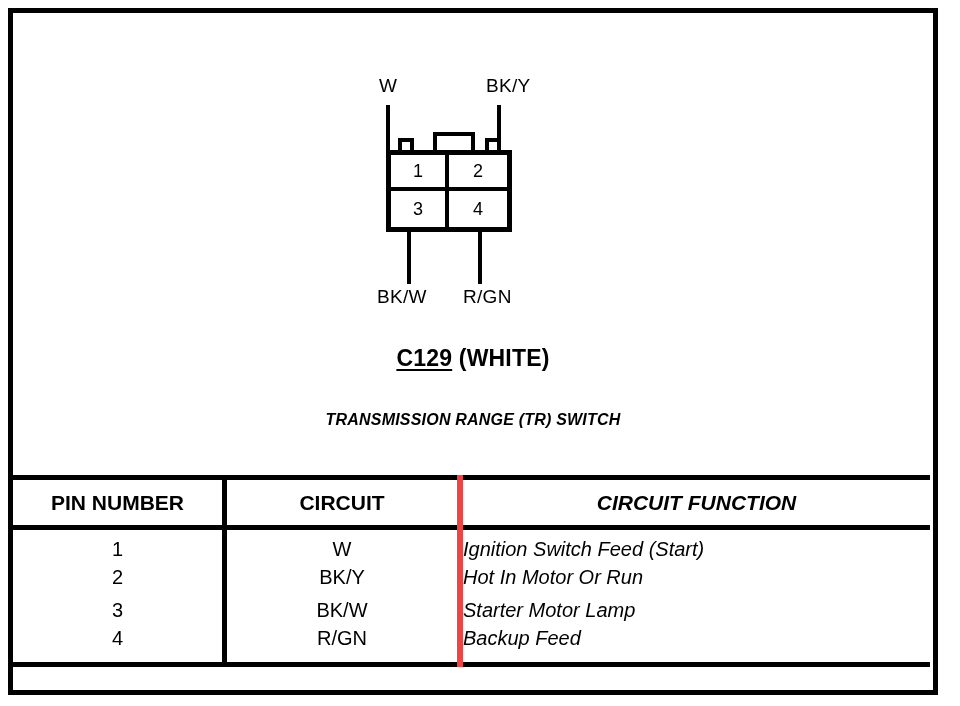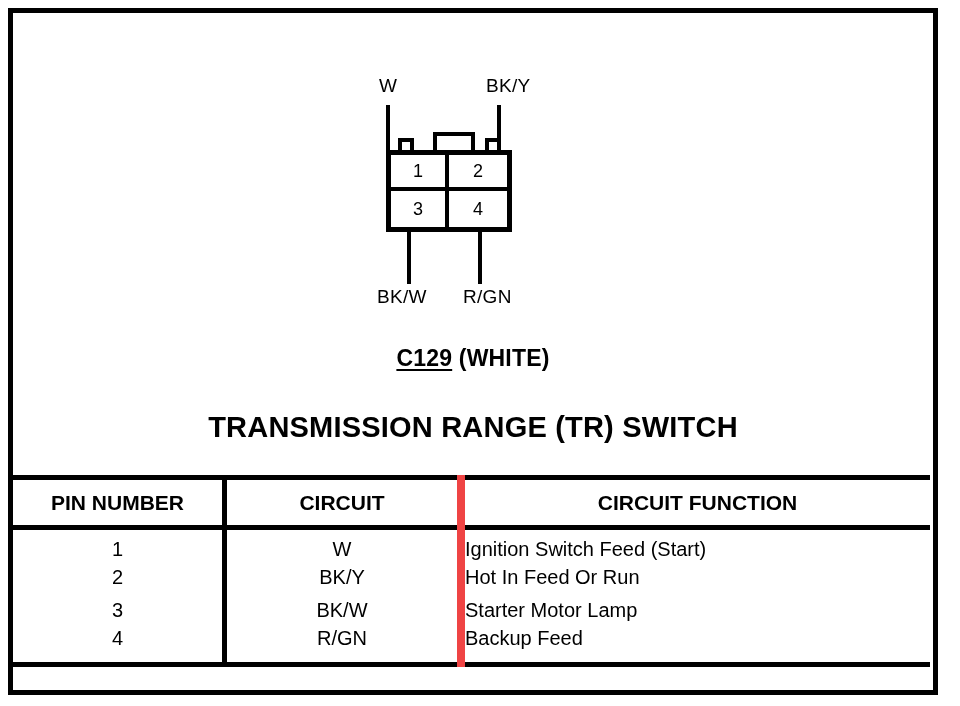--- a/index.html
+++ b/index.html
@@ -117,26 +117,27 @@
     font-weight: bold;
     letter-spacing: 0.2px;
     margin: 0;
     white-space: nowrap;
   }
   .connector-id {
     text-decoration: underline;
     text-underline-offset: 3px;
   }
   .device-name {
-    font-size: 29px;
+    font-size: 16px;
     font-weight: bold;
     letter-spacing: 0.2px;
     margin: 0;
     padding-top: 39px;
     white-space: nowrap;
+    font-style: italic;
   }
 
   
   .pin-table {
     position: absolute;
     left: 13px;
     top: 475px;
     width: 917px;
     border-collapse: collapse;
     table-layout: fixed;
@@ -157,22 +158,22 @@
     border-bottom: 5px solid #000000;
   }
   .pin-table tbody tr {
     height: 33px;
   }
   .pin-table tbody td {
     font-size: 20px;
     font-weight: normal;
   }
   .col-pin      { width: 209px; text-align: center; margin-left: 28px; }
-  .col-circuit  { width: 230px; text-align: center; border-left: 5px solid #000000; border-right: 8px solid #ef4444; }
-  .col-function { text-align: left; padding-left: 28px; }
+  .col-circuit  { width: 230px; text-align: center; border-left: 5px solid #000000; border-right: 6px solid #ef4444; }
+  .col-function { text-align: left; padding-left: 28px; font-style: italic; }
   .pin-table tbody tr:first-child td { padding-top: 8px; }
   .pin-table tbody tr:last-child  td { padding-bottom: 12px; }
   .pin-table tbody tr:last-child td { border-bottom: 5px solid #000000; }
 </style>
 </head>
 <body>
 
 <div id="page">
 
   <div class="outer-frame"></div>
@@ -220,21 +221,21 @@
     </thead>
     <tbody>
       <tr>
         <td class="col-pin">1</td>
         <td class="col-circuit">W</td>
         <td class="col-function">Ignition Switch Feed (Start)</td>
       </tr>
       <tr>
         <td class="col-pin">2</td>
         <td class="col-circuit">BK/Y</td>
-        <td class="col-function">Hot In Feed Or Run</td>
+        <td class="col-function">Hot In Motor Or Run</td>
       </tr>
       <tr>
         <td class="col-pin">3</td>
         <td class="col-circuit">BK/W</td>
         <td class="col-function">Starter Motor Lamp</td>
       </tr>
       <tr>
         <td class="col-pin">4</td>
         <td class="col-circuit">R/GN</td>
         <td class="col-function">Backup Feed</td>

